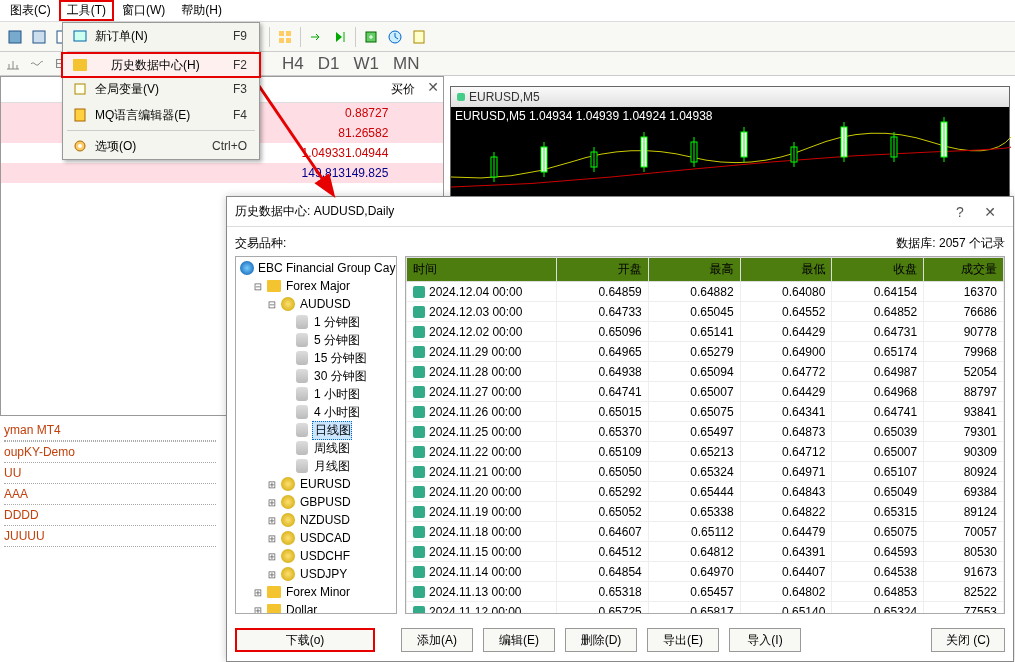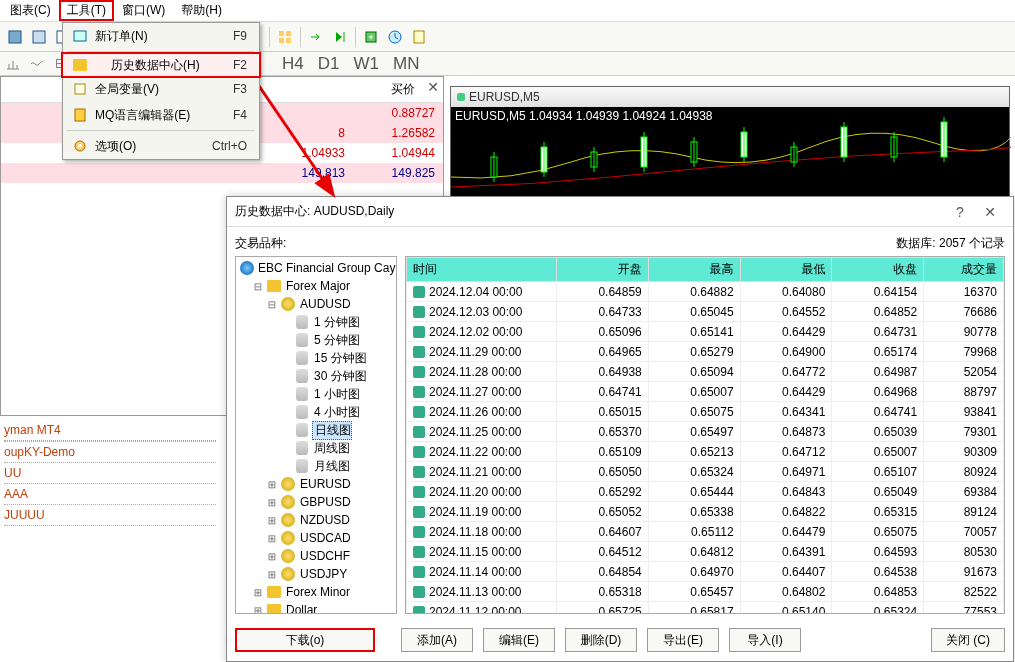--- a/index.html
+++ b/index.html
@@ -29,21 +29,21 @@
 .tfbar { height: 24px; background: #f8f8f5; border-bottom: 1px solid #ccc; display: flex; align-items: center; padding-left: 2px; gap: 2px; position: relative; z-index: 50; }
 .tfbtn { padding: 2px 6px; color: #555; font-size: 17px; }
 
 
 .mwpanel { position: absolute; left: 0; top: 76px; width: 444px; height: 340px; border: 1px solid #999; background: #fff; }
 .mwpanel .close { position: absolute; right: 2px; top: 2px; width: 16px; height: 16px; font-size: 14px; text-align: center; color: #555; }
 .mwpanel .hdr { text-align: right; padding: 4px 28px 4px 4px; border-bottom: 1px solid #ddd; }
 .mwpanel .row { display: flex; justify-content: flex-end; padding: 3px 8px; }
 .mwpanel .row.pink { background: #ffdde5; }
 .mwpanel .row .v1 { width: 90px; text-align: right; }
-.mwpanel .row .v2 { width: 90px; text-align: right; }
+.mwpanel .row .v2 { width: 90px; text-align: left; }
 .mwpanel .red { color: #c00; }
 .mwpanel .blue { color: #008; }
 
 
 .chartpanel { position: absolute; left: 450px; top: 86px; width: 560px; height: 110px; border: 1px solid #666; background: #000; }
 .chartpanel .title { background: linear-gradient(#fafafa,#e0e0e0); height: 20px; padding: 2px 6px; color: #333; display: flex; align-items: center; }
 .chartpanel .title .bullet { width: 8px; height: 8px; background: #4c8; border-radius: 2px; margin-right: 4px; }
 .chartpanel .content { position: relative; height: 90px; background: #000; }
 .chartpanel .info { position: absolute; left: 4px; top: 2px; color: #fff; font-size: 12px; }
 .chartpanel svg { position: absolute; left: 0; top: 0; }
@@ -71,21 +71,21 @@
 .tree .node .txt { padding-left: 2px; }
 .tree .sel { background: #cde6ff; border: 1px dotted #06c; }
 .tree .ind1 { padding-left: 14px; }
 .tree .ind2 { padding-left: 28px; }
 .tree .ind3 { padding-left: 42px; }
 
 .dialog .right { flex: 1; display: flex; flex-direction: column; }
 .dialog .right .lblhdr { margin-bottom: 4px; text-align: right; }
 .dialog .grid { flex: 1; border: 1px solid #aaa; overflow: auto; }
 .grid table { width: 100%; border-collapse: collapse; }
-.grid th { background: #5eead4; border: 1px solid #ddd; padding: 3px 6px; font-weight: normal; text-align: right; height: 22px; }
+.grid th { background: #4d7c0f; border: 1px solid #ddd; padding: 3px 6px; font-weight: normal; text-align: right; height: 22px; }
 .grid th:first-child { text-align: left; width: 150px; }
 .grid td { border: 1px solid #eee; padding: 2px 6px; text-align: right; height: 20px; }
 .grid td:first-child { text-align: left; }
 .grid .ticon { width: 12px; height: 12px; display: inline-block; background: #3a8; border-radius: 2px; margin-right: 4px; vertical-align: middle; }
 
 .dialog .footer { height: 36px; display: flex; align-items: center; padding: 0 8px; gap: 10px; }
 .dialog .footer .btn { height: 24px; border: 1px solid #999; background: #f8f8f5; padding: 0 14px; display: flex; align-items: center; justify-content: center; min-width: 72px; }
 .dialog .footer .dl { border: 2px solid #e60000; width: 140px; }
 .dialog .footer .spacer { width: 6px; }
 .dialog .footer .flex { flex: 1; }
@@ -336,20 +336,21 @@
     </defs>
   <line x1="5" y1="5" x2="80" y2="115" stroke="#e60000" stroke-width="3" marker-end="url(#ah)"></line>
 </svg>
 
 <div class="leftfrag" id="leftfrag">
     <div>yman MT4</div>
     <div></div>
     <div>oupKY-Demo</div>
     <div>UU</div>
     <div>AAA</div>
+    <div>DDDD</div>
     <div>JUUUU</div>
   </div>
 
 <div class="dialog">
   <div class="titlebar">
     <span class="t">历史数据中心: AUDUSD,Daily</span>
     <span class="btn">?</span>
     <span class="btn">✕</span>
   </div>
   <div class="body">

